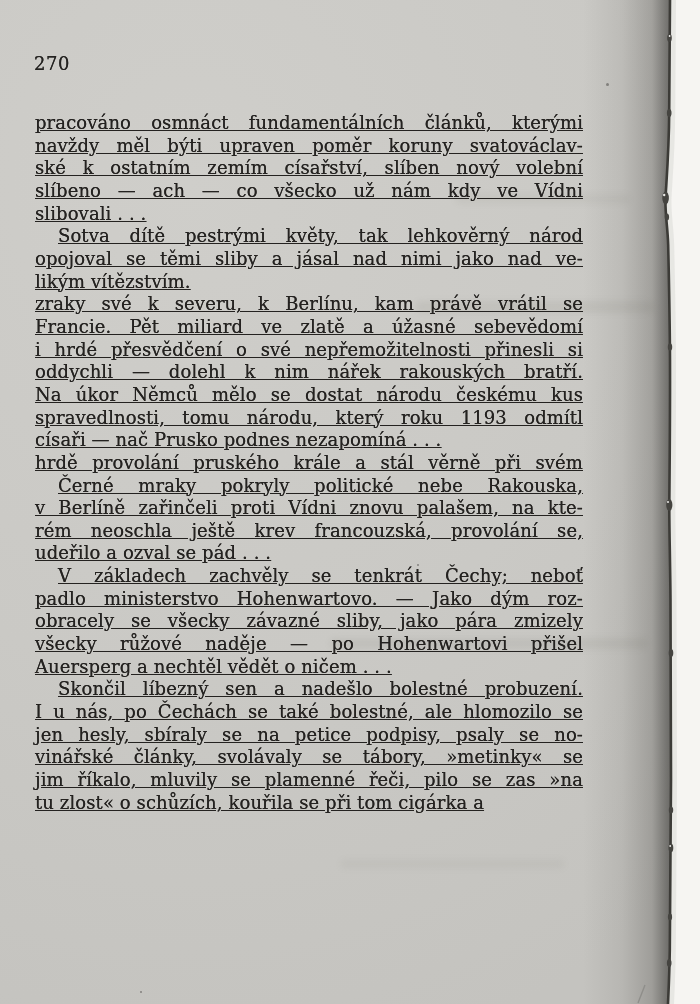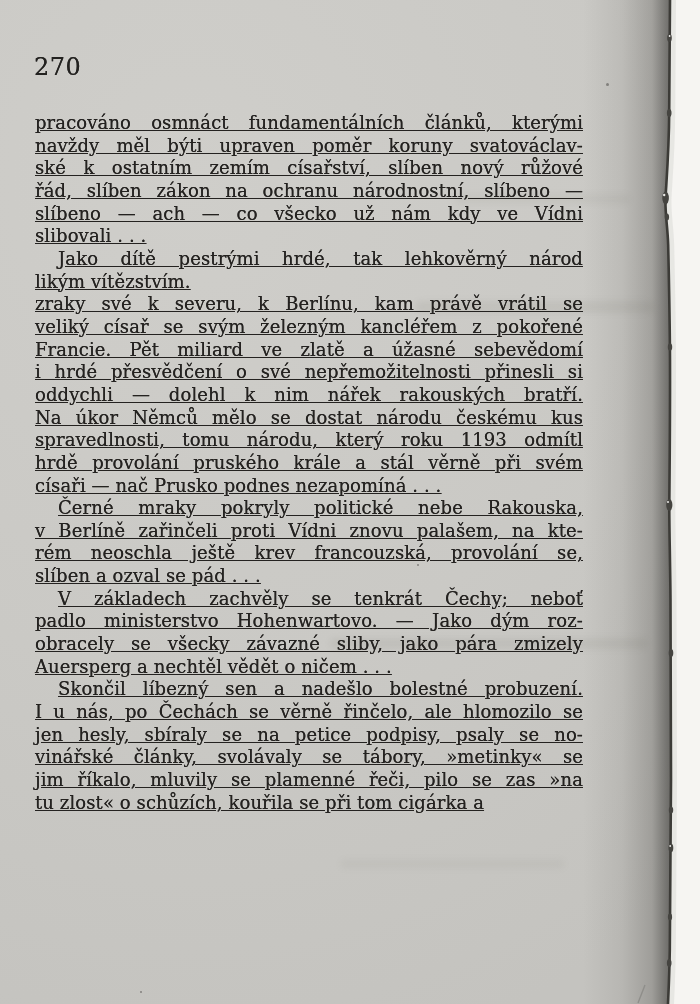--- a/index.html
+++ b/index.html
@@ -18,21 +18,21 @@
       linear-gradient(to right,
         rgba(0,0,0,0) 0px, rgba(0,0,0,0) 583px,
         rgba(72,70,66,0.10) 622px,
         rgba(72,70,66,0.30) 652px,
         rgba(46,45,42,0.52) 666px,
         rgba(46,45,42,0.62) 672px),
       radial-gradient(120% 90% at 28% 18%, #cfceca 0%, #cac9c5 55%, #c4c3bf 100%);
   }
   .page-number {
     position: absolute; left: 34px; top: 53px;
-    font-size: 24px; color: #232220; letter-spacing: 0.5px;
+    font-size: 18px; color: #232220; letter-spacing: 0.5px;
     text-shadow: 0 0 0.5px rgba(30,28,26,0.8);
   }
   .text-block {
     position: absolute; left: 35px; top: 112px; width: 548px;
     font-size: 18px; line-height: 22.66px; color: #242220;
     letter-spacing: 0.1px;
     text-shadow: 0 0 0.45px rgba(32,30,28,0.85);
     text-decoration: underline;
   }
   .line { text-align: justify; text-align-last: justify; }
@@ -70,45 +70,45 @@
     <div class="smudge s2"></div>
     <div class="smudge s3"></div>
     <div class="smudge s4"></div>
     <div class="speck k1"></div>
     <div class="speck k2"></div>
     <div class="speck k3"></div>
 
     <div class="text-block">
         <div class="line">pracováno osmnáct fundamentálních článků, kterými</div>
         <div class="line">navždy měl býti upraven poměr koruny svatováclav-</div>
-        <div class="line">ské k ostatním zemím císařství, slíben nový růžové</div>
-        <div class="line">řád, slíben zákon na ochranu národnostní, slíbeno —</div>
+        <div class="line">ské k ostatním zemím císařství, slíben nový volební</div>
         <div class="line">slíbeno — ach — co všecko už nám kdy ve Vídni</div>
         <div class="line last">slibovali . . .</div>
-        <div class="line indent">Jako dítě pestrými hrdé, tak lehkověrný národ</div>
+        <div class="line indent">Sotva dítě pestrými květy, tak lehkověrný národ</div>
+        <div class="line">opojoval se těmi sliby a jásal nad nimi jako nad ve-</div>
         <div class="line last">likým vítězstvím.</div>
         <div class="line">zraky své k severu, k Berlínu, kam právě vrátil se</div>
-        <div class="line">veliký císař se svým železným kancléřem z pokořené</div>
         <div class="line">Francie. Pět miliard ve zlatě a úžasné sebevědomí</div>
         <div class="line">i hrdé přesvědčení o své nepřemožitelnosti přinesli si</div>
         <div class="line">oddychli — dolehl k nim nářek rakouských bratří.</div>
         <div class="line">Na úkor Němců mělo se dostat národu českému kus</div>
         <div class="line">spravedlnosti, tomu národu, který roku 1193 odmítl</div>
+        <div class="line last">císaři — nač Prusko podnes nezapomíná . . .</div>
         <div class="line">hrdě provolání pruského krále a stál věrně při svém</div>
-        <div class="line last">císaři — nač Prusko podnes nezapomíná . . .</div>
         <div class="line indent">Černé mraky pokryly politické nebe Rakouska,</div>
         <div class="line">v Berlíně zařinčeli proti Vídni znovu palašem, na kte-</div>
         <div class="line">rém neoschla ještě krev francouzská, provolání se,</div>
-        <div class="line last">slíben a ozval se pád . . .</div>
+        <div class="line last">udeřilo a ozval se pád . . .</div>
         <div class="line indent">V základech zachvěly se tenkrát Čechy; neboť</div>
         <div class="line">padlo ministerstvo Hohenwartovo. — Jako dým roz-</div>
         <div class="line">obracely se všecky závazné sliby, jako pára zmizely</div>
+        <div class="line">všecky růžové naděje — po Hohenwartovi přišel</div>
         <div class="line last">Auersperg a nechtěl vědět o ničem . . .</div>
         <div class="line indent">Skončil líbezný sen a nadešlo bolestné probuzení.</div>
-        <div class="line">I u nás, po Čechách se věrně řinčelo, ale hlomozilo se</div>
+        <div class="line">I u nás, po Čechách se také bolestné, ale hlomozilo se</div>
         <div class="line">jen hesly, sbíraly se na petice podpisy, psaly se no-</div>
         <div class="line">vinářské články, svolávaly se tábory, »metinky« se</div>
         <div class="line">jim říkalo, mluvily se plamenné řeči, pilo se zas »na</div>
         <div class="line last">tu zlost« o schůzích, kouřila se při tom cigárka a</div>
       </div>
   </div>
 
   <svg class="edge" viewBox="0 0 70 1004" aria-hidden="true">
 
     <path d="M40,0 C39.6,60 39.4,90 39.2,113 C39,150 36.5,180 35.5,198 C35,215 37.5,225 38.2,245

